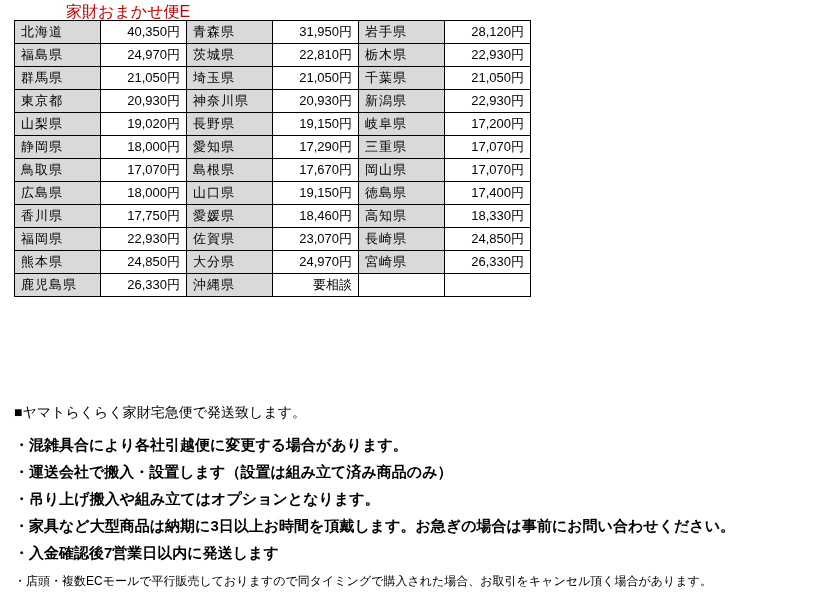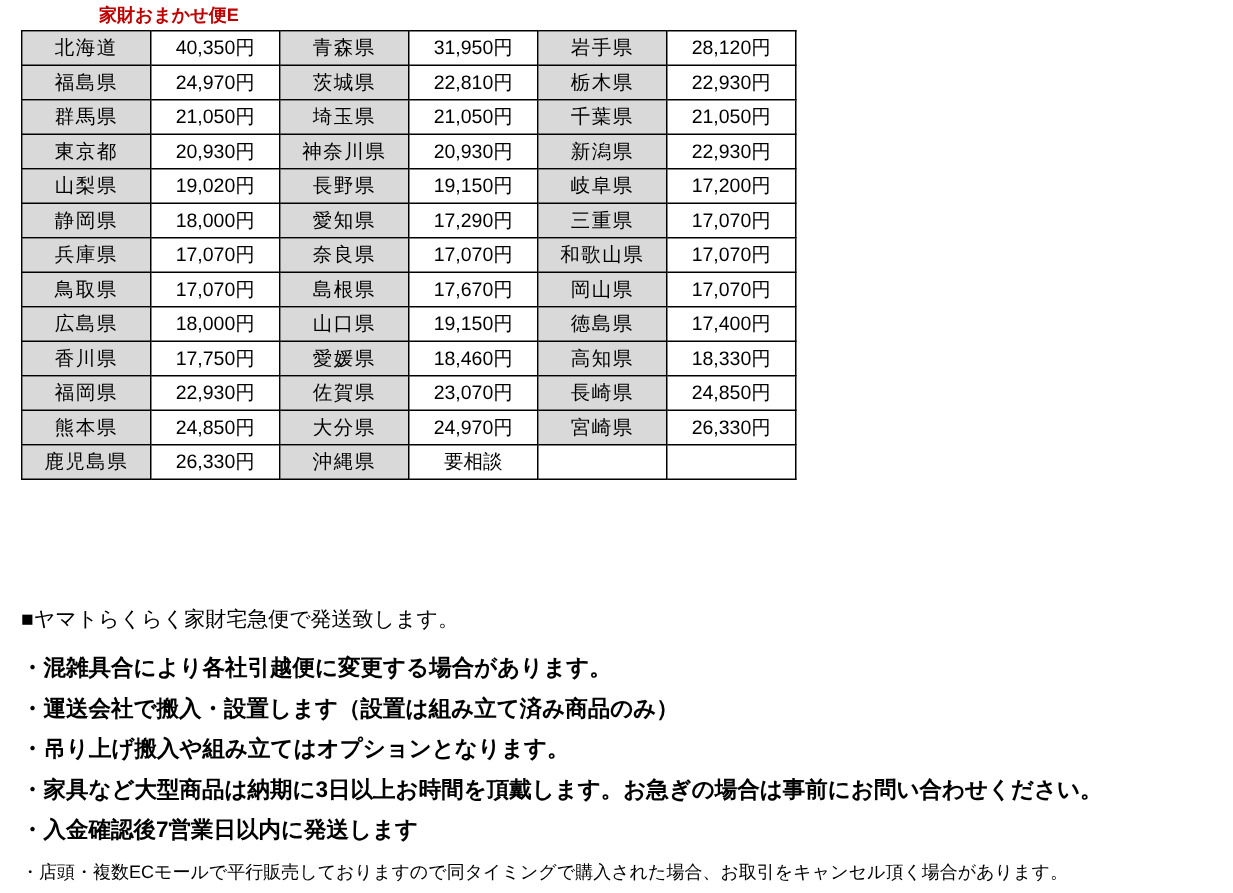--- a/index.html
+++ b/index.html
@@ -17,23 +17,23 @@
   .page {
     position: relative;
     width: 822px;
     height: 595px;
     box-sizing: border-box;
   }
   .title {
     position: absolute;
     left: 66px;
     top: 2px;
-    font-size: 12px;
+    font-size: 16px;
     color: #c00000;
-    font-weight: bold;
+    font-weight: normal;
     letter-spacing: 0px;
     white-space: nowrap;
   }
   table.fee-table {
     position: absolute;
     left: 14px;
     top: 20px;
     border-collapse: collapse;
     table-layout: fixed;
     width: 516px;
@@ -43,27 +43,27 @@
     height: 23px;
     font-size: 13px;
     padding: 0 6px;
     box-sizing: border-box;
     vertical-align: middle;
     white-space: nowrap;
     overflow: hidden;
   }
   td.pref {
     background: #d9d9d9;
-    text-align: center;
+    text-align: left;
     width: 86px;
     letter-spacing: 1px;
   }
   td.price {
     background: #ffffff;
-    text-align: center;
+    text-align: right;
     width: 86px;
   }
   td.empty {
     background: #ffffff;
   }
   .notes {
     position: absolute;
     left: 14px;
     top: 404px;
     width: 800px;
@@ -135,28 +135,20 @@
           <td class="price">19,150円</td>
           <td class="pref">岐阜県</td>
           <td class="price">17,200円</td>
         </tr>
         <tr>
           <td class="pref">静岡県</td>
           <td class="price">18,000円</td>
           <td class="pref">愛知県</td>
           <td class="price">17,290円</td>
           <td class="pref">三重県</td>
-          <td class="price">17,070円</td>
-        </tr>
-        <tr>
-          <td class="pref">兵庫県</td>
-          <td class="price">17,070円</td>
-          <td class="pref">奈良県</td>
-          <td class="price">17,070円</td>
-          <td class="pref">和歌山県</td>
           <td class="price">17,070円</td>
         </tr>
         <tr>
           <td class="pref">鳥取県</td>
           <td class="price">17,070円</td>
           <td class="pref">島根県</td>
           <td class="price">17,670円</td>
           <td class="pref">岡山県</td>
           <td class="price">17,070円</td>
         </tr>

